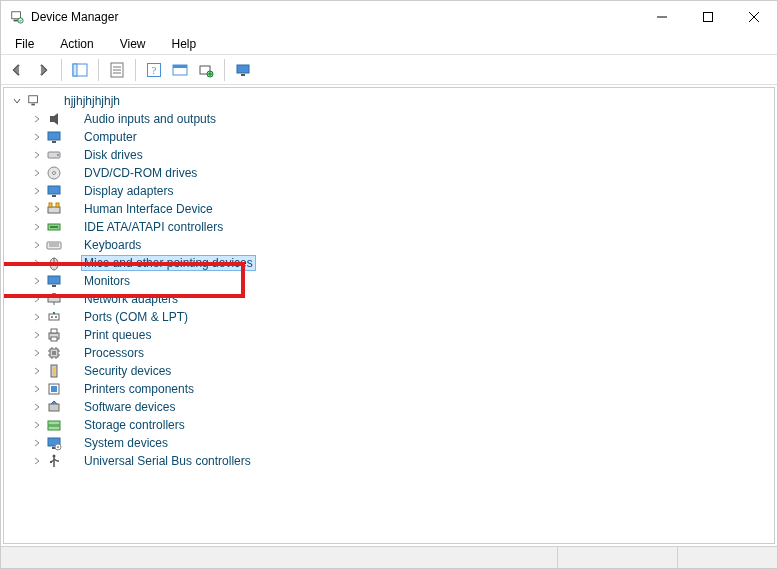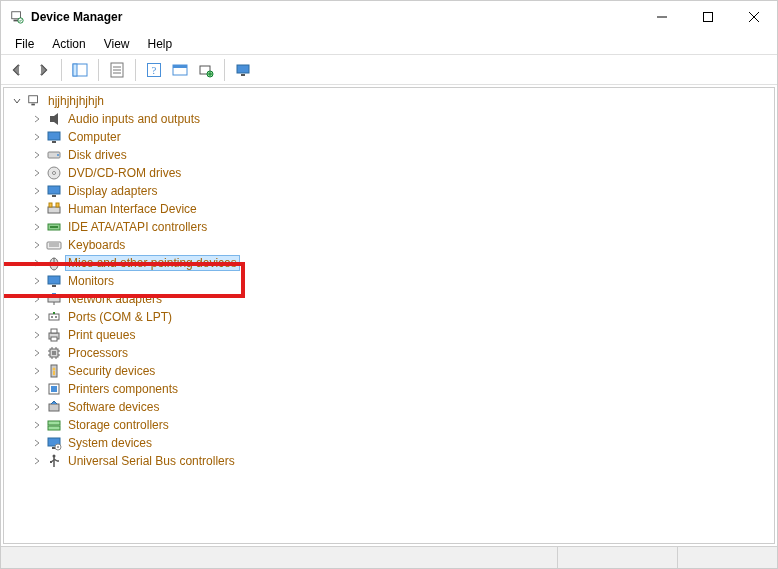--- a/index.html
+++ b/index.html
@@ -16,33 +16,33 @@
     flex-direction: column;
   }
   .titlebar {
     height: 32px;
     display: flex;
     align-items: center;
     padding: 0 0 0 8px;
     background: #fff;
   }
   .titlebar .title-icon { width:16px; height:16px; margin-right:6px; display:flex; align-items:center; justify-content:center; }
-  .titlebar .title-text { flex: 0 0 auto; font-size: 12px; color:#000;font-weight:bold; }
+  .titlebar .title-text { flex: 0 0 auto; font-size: 12px; color:#000; }
   .titlebar .spacer { flex: 1; }
   .winbtn {
     width: 46px; height: 32px; display:flex; align-items:center; justify-content:center;
     color:#000;
   }
   .menubar {
     height: 22px;
     display:flex;
     align-items:center;
     padding: 0 6px;
     border-bottom: 1px solid #e0e0e0;
-    gap: 2px;
+    gap: 10px;
   }
   .menuitem { padding: 2px 8px; font-size:12px; color:#000; }
   .toolbar {
     height: 30px;
     display:flex;
     align-items:center;
     padding: 0 4px;
     border-bottom: 1px solid #e0e0e0;
     gap: 2px;
   }
@@ -66,21 +66,21 @@
   .root-row { padding-left: 4px; }
   .node-row { padding-left: 24px; text-align: right; }
   .chev {
     width:14px; display:inline-flex; justify-content:center; align-items:center;
     color:#6a6a6a; font-size:11px;
   }
   .node-icon {
     width:16px; height:16px; margin: 0 4px 0 2px;
     display:inline-flex; align-items:center; justify-content:center;
   }
-  .node-label { font-size:12px; color:#a16207; padding:0 2px; }
+  .node-label { font-size:12px; color:#0c4a6e; padding:0 2px;margin-left:16px; }
   .selected .node-label { background:#cde8ff; outline:1px solid #7bb6ea; }
   .highlight-box {
     position:absolute;
     border:4px solid #e11b1b;
     pointer-events:none;
   }
   .statusbar {
     height: 22px;
     border-top: 1px solid #d0d0d0;
     background:#f0f0f0;

